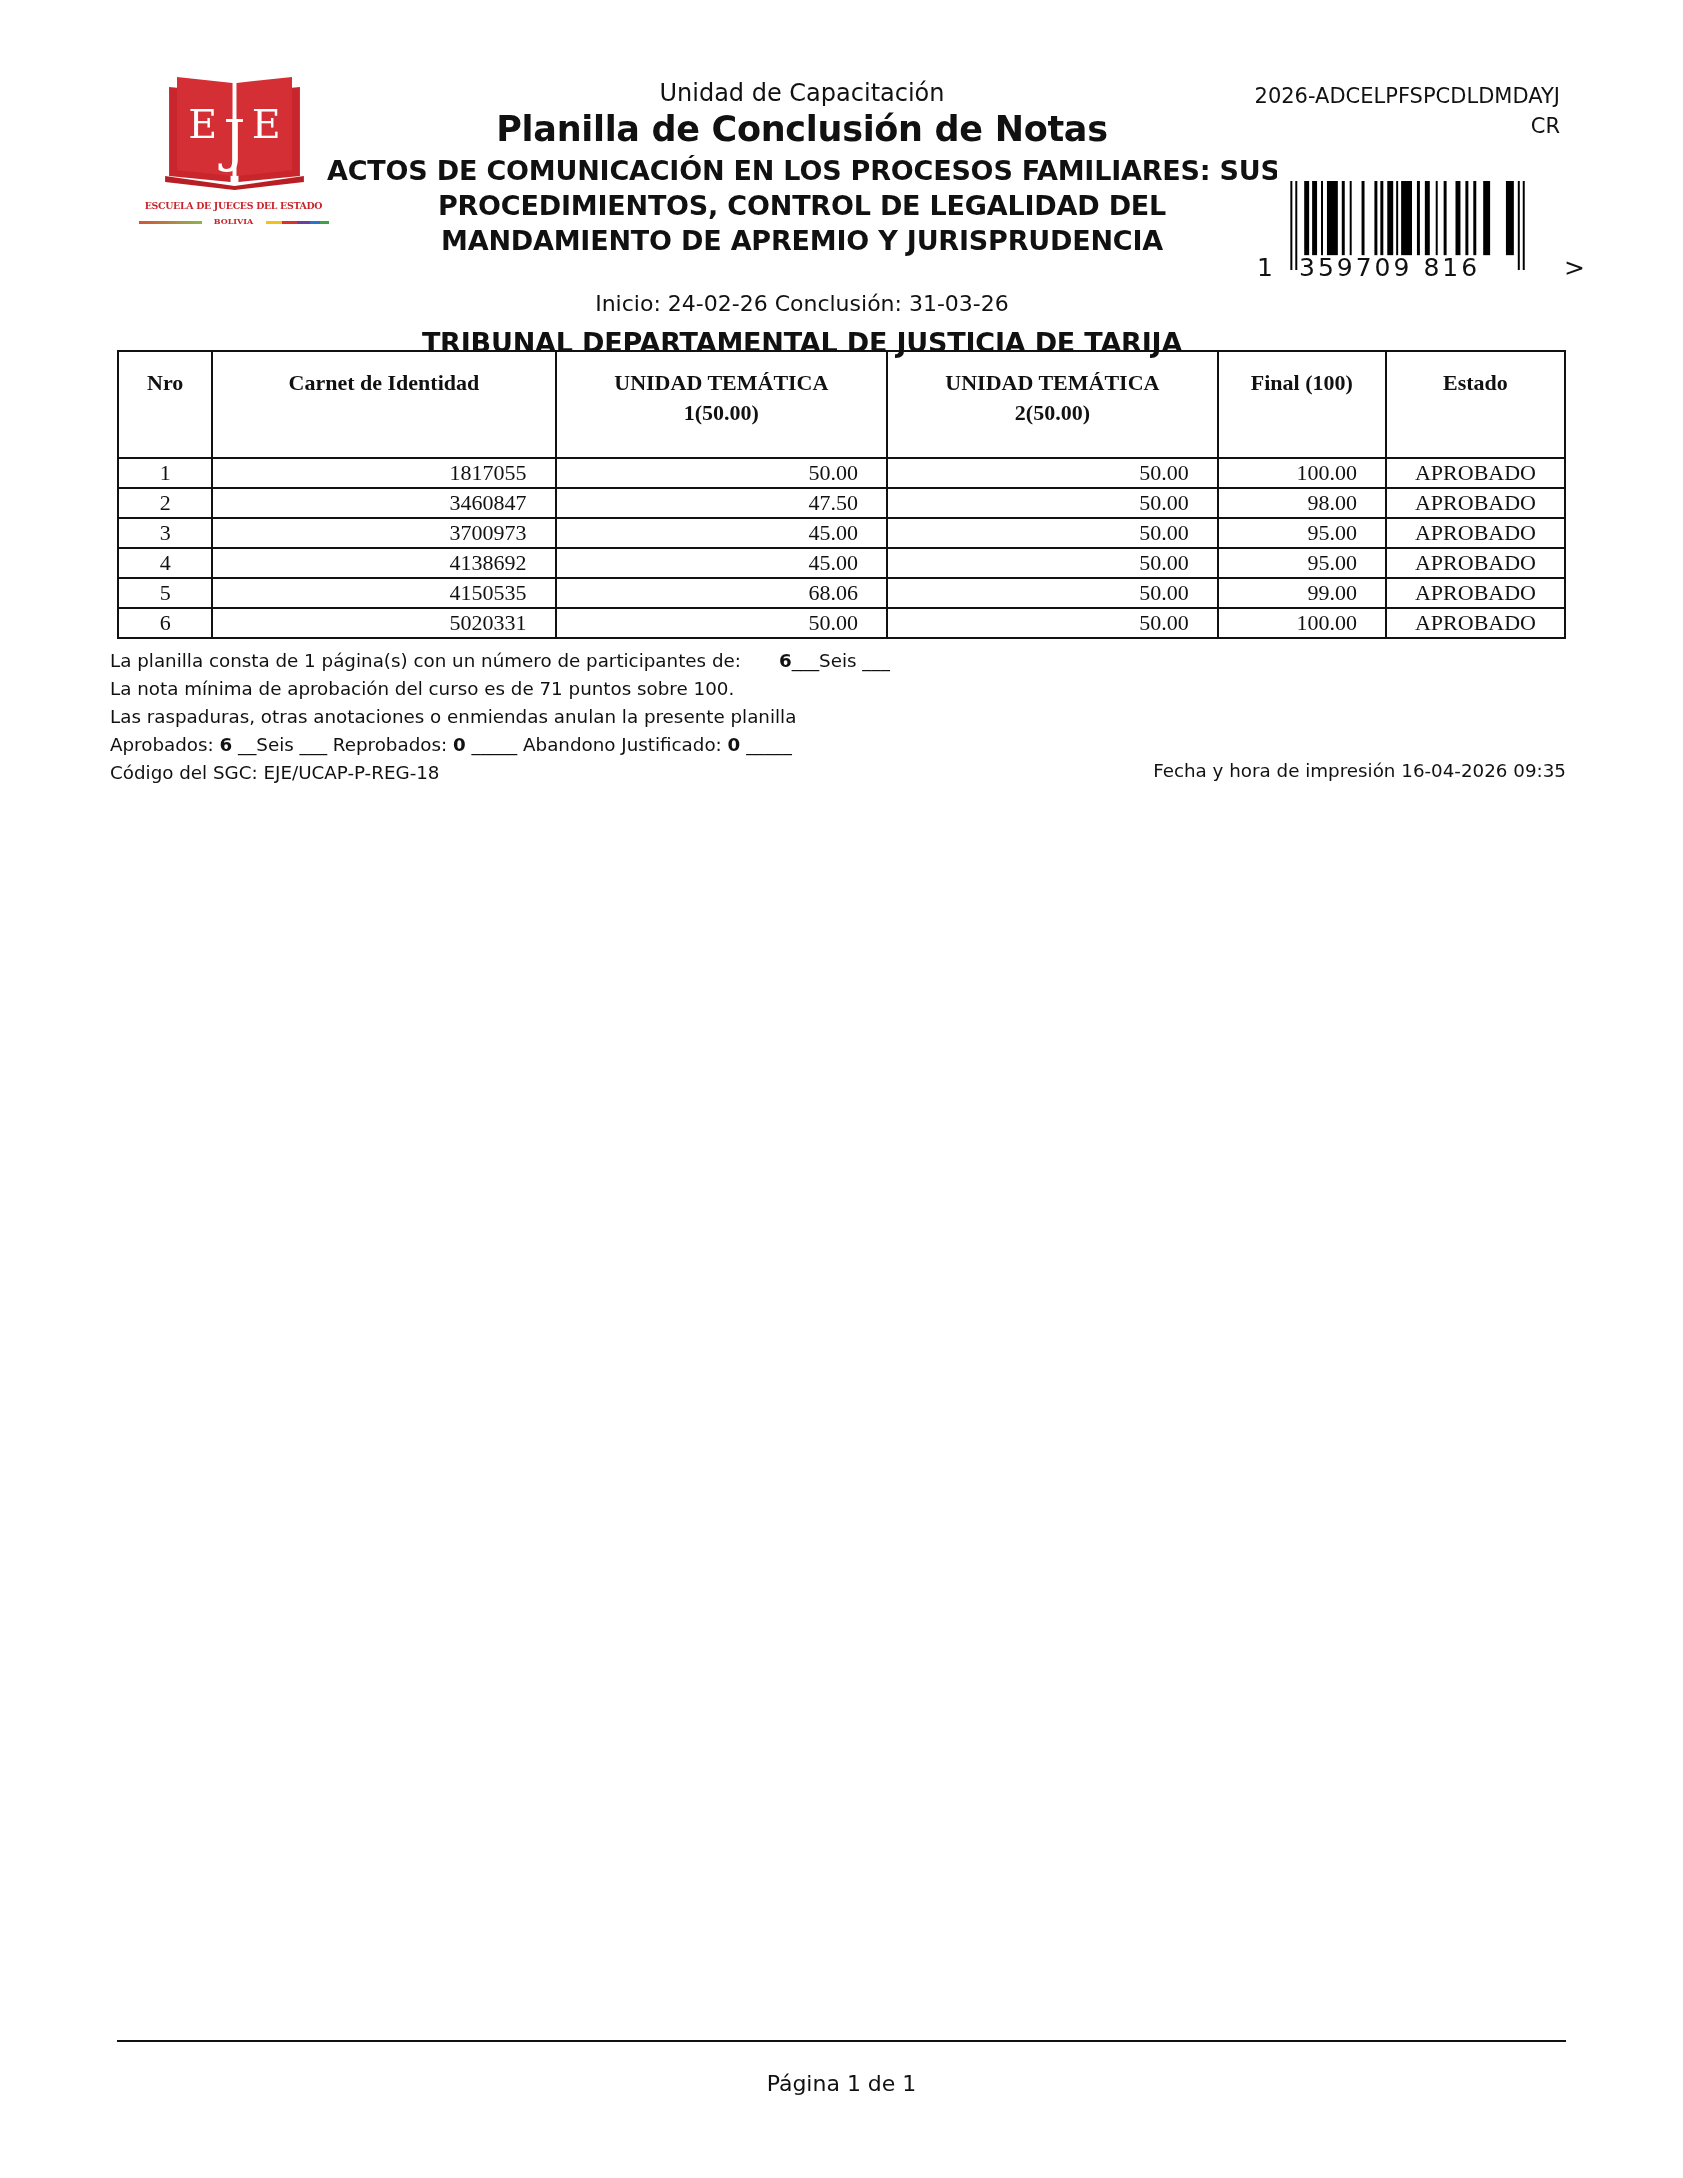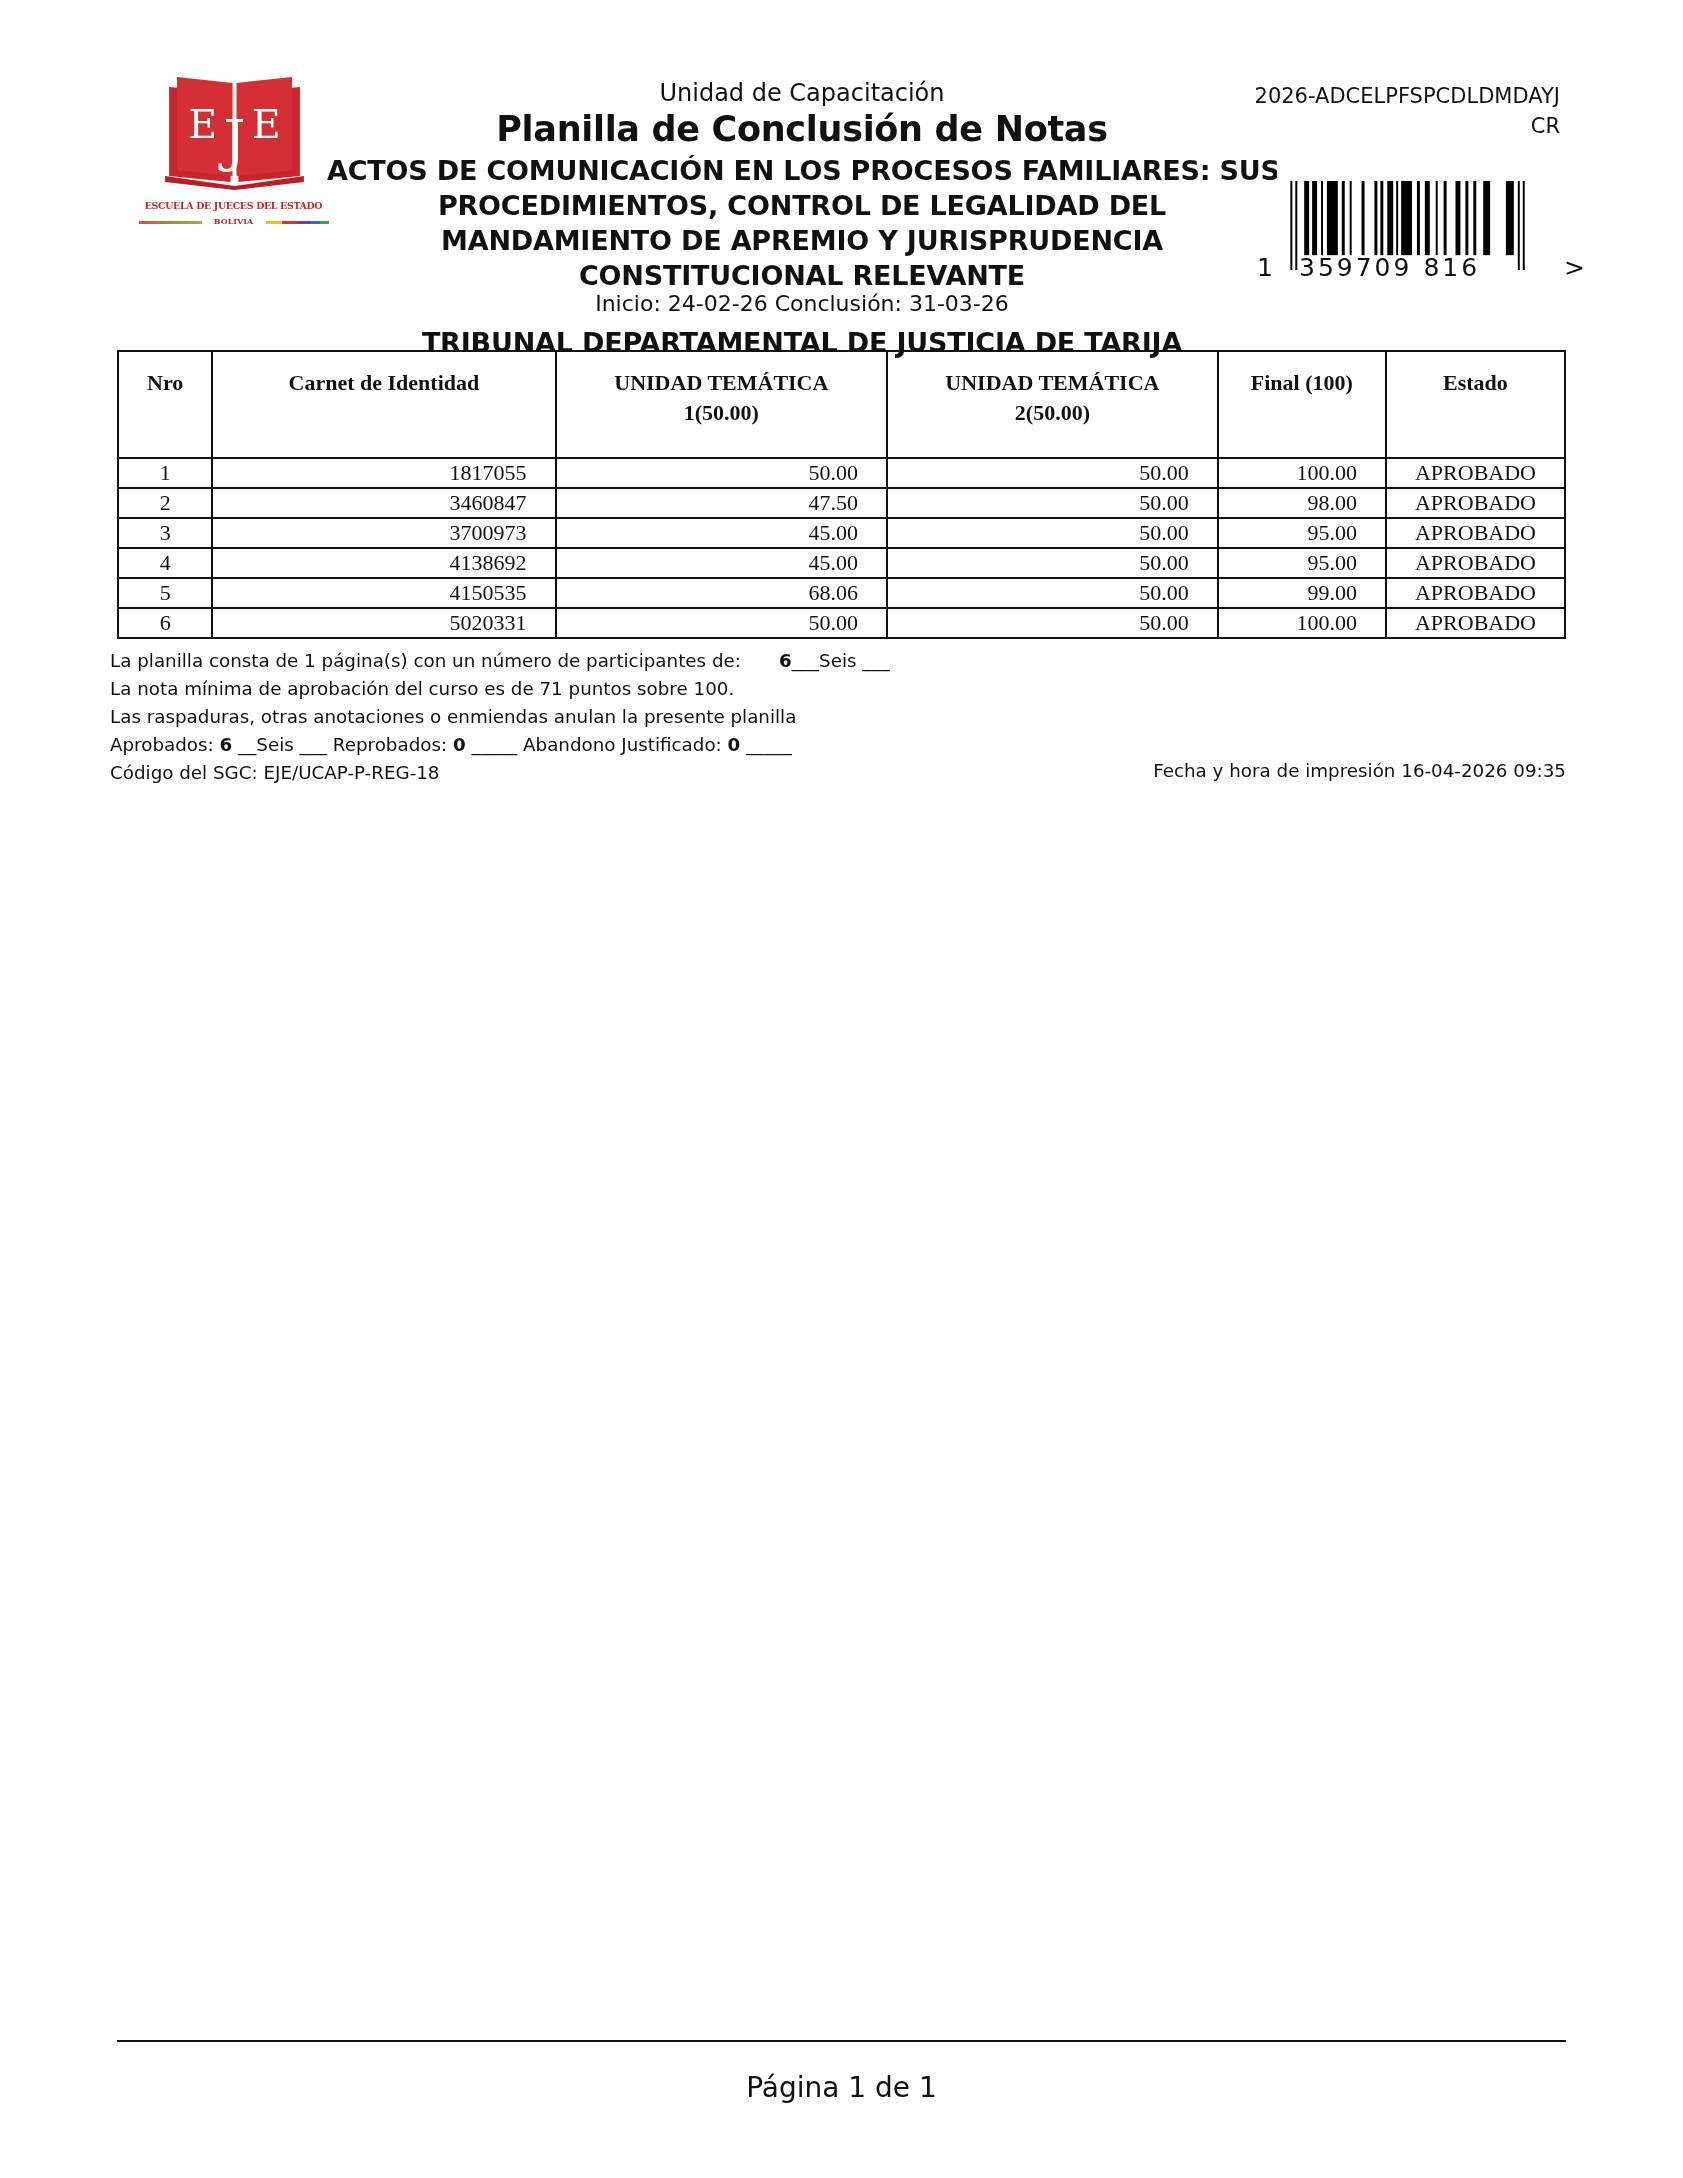--- a/index.html
+++ b/index.html
@@ -45,21 +45,21 @@
   table.grades td { height: 28px; line-height: 28px; }
   td.c { text-align: center; }
   td.r { text-align: right; }
 
   
   .notes { position: absolute; left: 110px; top: 647px; font-size: 18.3px; line-height: 28px; white-space: pre; }
   .notes b { font-weight: bold; }
   .printed { position: absolute; right: 117px; top: 760px; font-size: 18.3px; }
 
   .footer-line { position: absolute; left: 117px; top: 2040px; width: 1449px; height: 2px; background: #111; }
-  .page-num { position: absolute; left: 0; width: 1683px; top: 2071px; text-align: center; font-size: 28px; }
+  .page-num { position: absolute; left: 0; width: 1683px; top: 2071px; text-align: center; font-size: 22px; }
 </style>
 </head>
 <body>
 
 <div class="logo">
   <svg class="book" viewBox="0 0 140 114" width="139" height="113">
     <path d="M4 10 L4 100 L66 106 L66 16 Z" fill="#c8262c"></path>
     <path d="M136 10 L136 100 L74 106 L74 16 Z" fill="#c8262c"></path>
     <path d="M12 0 L12 94 L68 100 L68 6 Z" fill="#d32f34"></path>
     <path d="M128 0 L128 94 L72 100 L72 6 Z" fill="#d32f34"></path>
@@ -77,21 +77,20 @@
   </div>
 </div>
 
 <div class="hdr unit">Unidad de Capacitación</div>
 <div class="hdr title">Planilla de Conclusión de Notas</div>
 <div class="course-clip">
   <div style="text-align:center;font-size:27px;font-weight:bold;line-height:35px;white-space:nowrap;letter-spacing:-0.2px;">
     <div>ACTOS DE COMUNICACIÓN EN LOS PROCESOS FAMILIARES: SUS</div>
     <div>PROCEDIMIENTOS, CONTROL DE LEGALIDAD DEL</div>
     <div>MANDAMIENTO DE APREMIO Y JURISPRUDENCIA</div>
-    <div>CONSTITUCIONAL RELEVANTE</div>
   </div>
 </div>
 <div class="hdr dates">Inicio: 24-02-26 Conclusión: 31-03-26</div>
 <div class="hdr tribunal">TRIBUNAL DEPARTAMENTAL DE JUSTICIA DE TARIJA</div>
 
 <div class="code">2026-ADCELPFSPCDLDMDAYJCR</div>
 <div class="barcode">
   <svg width="243" height="89" viewBox="0 0 245 90">
     <g fill="#000">
       <rect x="0" y="0" width="2" height="90"></rect>

